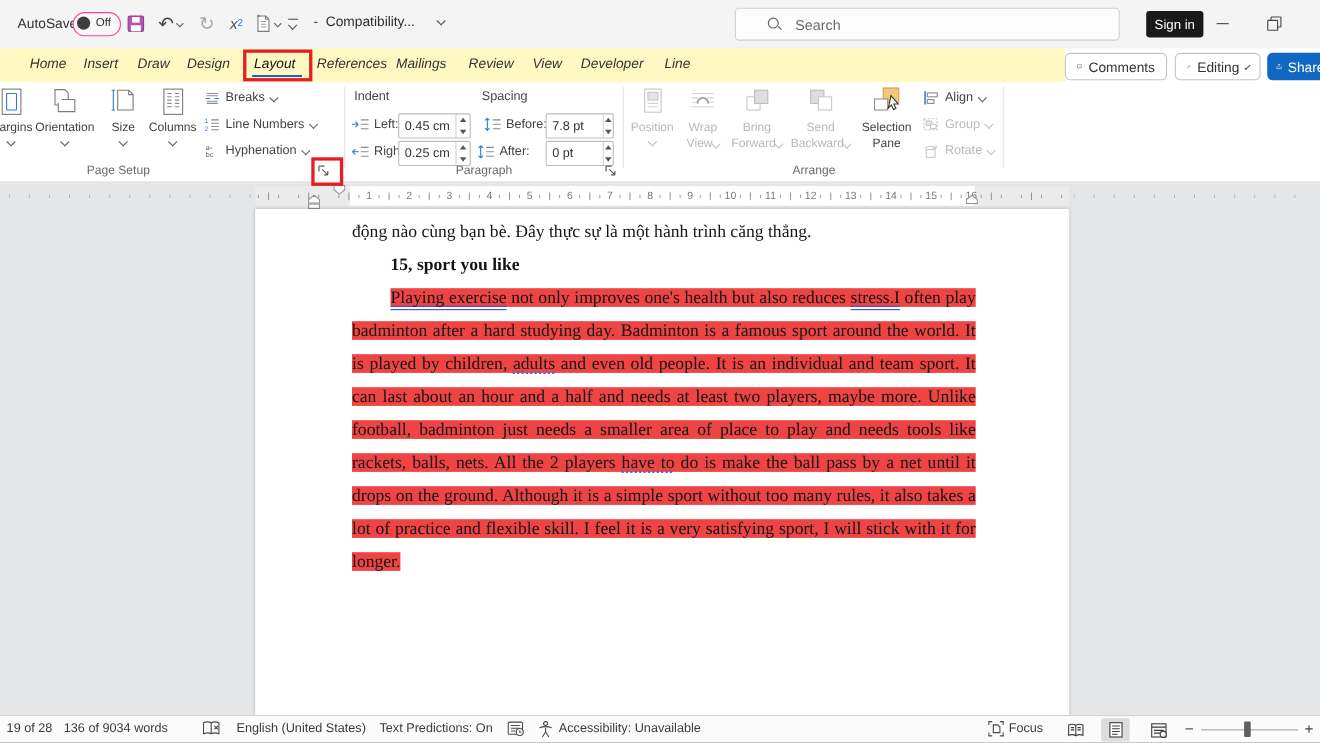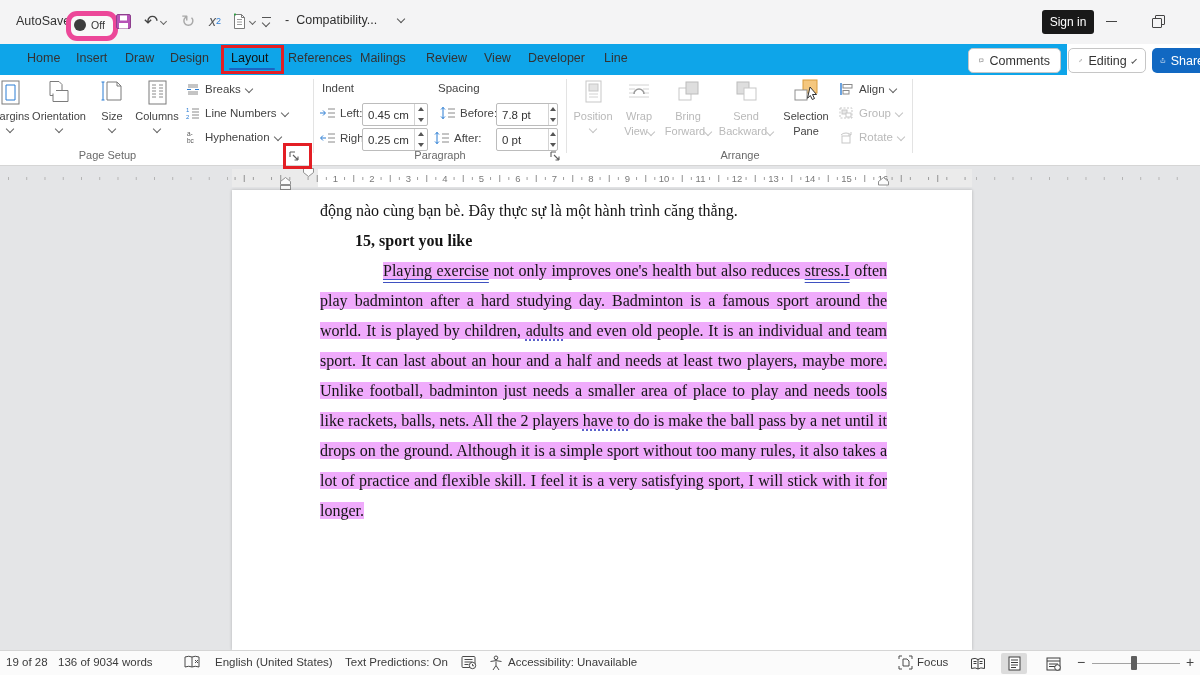--- a/index.html
+++ b/index.html
@@ -2,21 +2,21 @@
 <html><head>
 <meta charset="utf-8">
 <style>
   html,body{margin:0;padding:0;background:#999;}
   #app{position:relative;width:1200px;height:675px;background:#fff;overflow:hidden;
        font-family:"Liberation Sans",sans-serif;color:#3b3b3b;-webkit-font-smoothing:antialiased;}
 
   
   .titlebar{position:absolute;left:0;top:0;width:1200px;height:44px;background:#f4f4f5;}
   .autosave-label{position:absolute;left:16px;top:14px;font-size:12.5px;color:#333;}
-  .toggle{position:absolute;left:66px;top:11px;width:42px;height:20px;border:5px solid #ec4899;border-radius:11px;background:#f8f8f8;}
+  .toggle{position:absolute;left:66px;top:11px;width:42px;height:20px;border:1px solid #ec4899;border-radius:11px;background:#f8f8f8;}
   .toggle .knob{position:absolute;left:3px;top:3px;width:12px;height:12px;border-radius:50%;background:#3d3d3d;}
   .toggle .toggle-text{position:absolute;left:20px;top:3px;font-size:10.5px;color:#333;}
   .qat{position:absolute;top:8px;height:26px;display:flex;align-items:center;justify-content:center;}
   .glyph{font-size:17px;line-height:1;color:#444;}
   .glyph.dis{color:#a9a9a9;}
   .chev{display:inline-block;width:5px;height:5px;border-right:1.4px solid currentColor;border-bottom:1.4px solid currentColor;transform:rotate(45deg);}
   .chev.tiny{width:4px;height:4px;margin-left:3px;vertical-align:3px;color:#666;}
   .subx{font-size:14px;color:#555;font-style:italic;}
   .subx .s2{font-size:9px;color:#2b7cd3;vertical-align:-3px;font-style:normal;}
   .qat-custom{display:flex;flex-direction:column;align-items:center;gap:2px;}
@@ -29,21 +29,21 @@
   .search-glyph{margin:0 10px 0 28px;width:14px;height:14px;position:relative;}
   .search-glyph::before{content:"";position:absolute;left:1px;top:1px;width:8px;height:8px;border:1.4px solid #5f5f5f;border-radius:50%;}
   .search-glyph::after{content:"";position:absolute;left:10px;top:10px;width:4px;height:0;border-top:1.4px solid #5f5f5f;transform:rotate(45deg);}
   .signin{position:absolute;left:1042px;top:10px;width:52px;height:24px;background:#191919;color:#fff;font-size:12px;border-radius:3px;display:flex;align-items:center;justify-content:center;}
   .win-min{position:absolute;left:1106px;top:21px;width:11px;border-top:1.4px solid #444;}
   .win-restore{position:absolute;left:1152px;top:15px;width:13px;height:13px;}
   .win-restore .b{position:absolute;left:0;top:3px;width:8px;height:8px;border:1.2px solid #444;border-radius:1px;background:#f4f4f5;}
   .win-restore .f{position:absolute;left:3px;top:0;width:8px;height:8px;border:1.2px solid #444;border-radius:1px;}
 
   
-  .tabrow{position:absolute;left:0;top:44px;width:1067px;height:31px;background:#0ea5e9;}
+  .tabrow{position:absolute;left:0;top:44px;width:968px;height:31px;background:#fef9c3;font-style:italic;}
   .rtab{position:absolute;top:7px;font-size:12.5px;color:#333;white-space:nowrap;}
   .layout-underline{position:absolute;left:229px;top:68px;width:46px;border-top:2.5px solid #1b64c2;border-radius:2px;}
   .redbox{position:absolute;border:3px solid #e31e24;z-index:40;}
   .pillbtn{position:absolute;top:48px;height:25px;border:1px solid #c6c6c6;border-radius:5px;background:#fff;display:flex;align-items:center;gap:6px;padding:0 10px;font-size:12.5px;color:#333;box-sizing:border-box;}
   .sharebtn{position:absolute;left:1152px;top:48px;height:25px;width:60px;background:#1168c2;border-radius:5px;color:#fff;display:flex;align-items:center;gap:5px;padding:0 8px;font-size:12.5px;box-sizing:border-box;}
 
   
   .ribbon{position:absolute;left:0;top:75px;width:1200px;height:91px;background:#fff;border-bottom:1px solid #d5d5d5;box-sizing:border-box;}
   .vdiv{position:absolute;top:4px;height:74px;border-left:1px solid #e3e3e3;}
   .bigbtn{position:absolute;top:3px;display:flex;flex-direction:column;align-items:center;gap:2px;}
@@ -75,21 +75,21 @@
   .rnum{position:absolute;top:3.5px;width:12px;text-align:center;font-size:9.5px;color:#7a7a7a;}
   .marker{position:absolute;}
 
   
   .workspace{position:absolute;left:0;top:190px;width:1200px;height:460px;background:#e4e5e7;}
   .docpage{position:absolute;left:232px;top:0;width:740px;height:460px;background:#fff;box-shadow:0 0 3px rgba(0,0,0,.22);
     padding:6px 85px 0 88px;box-sizing:border-box;}
   .doctext{font-family:"Liberation Serif",serif;font-size:16px;line-height:30px;color:#141414;margin:0;}
   .docheading{font-weight:bold;text-indent:35px;}
   .docpara{text-align:justify;text-indent:35px;}
-  .selbg{background:#f0abfc;margin-left:28px;}
+  .selbg{background:#ef4444;}
   .gram{text-decoration:underline double #3f51c1;text-underline-offset:3px;}
   .sugg{text-decoration:underline dotted #5a62c9;text-decoration-thickness:2px;text-underline-offset:3px;}
 
   
   .statusbar{position:absolute;left:0;top:650px;width:1200px;height:25px;background:#fbfbfb;border-top:1px solid #d5d5d5;box-sizing:border-box;font-size:11.5px;color:#3b3b3b;}
   .sitem{position:absolute;top:5px;white-space:nowrap;}
   .sicon{position:absolute;top:4px;}
   .viewbtn{position:absolute;top:2px;width:26px;height:21px;display:flex;align-items:center;justify-content:center;border-radius:2px;}
   .viewbtn.active{background:#dcdcdc;}
   .zoomtrack{position:absolute;left:1092px;top:12px;width:88px;border-top:1px solid #a3a3a3;}
@@ -135,20 +135,24 @@
         <span class="chev tiny"></span>
     </div>
     <div class="qat qat-custom" style="left:258px;width:16px;">
       <span class="bar"></span>
       <span class="chev" style="color:#555"></span>
     </div>
     <div class="doc-title">
       <span>-</span>
       <span>Compatibility...</span>
       <span class="chev"></span>
+    </div>
+    <div class="searchbox">
+      <span class="search-glyph"></span>
+      <input type="text" placeholder="Search" style="">
     </div>
     <div class="signin">Sign in</div>
     <div class="win-min"></div>
     <div class="win-restore">
       <div class="f"></div>
       <div class="b"></div>
     </div>
   </div>
 
   <div class="tabrow">

